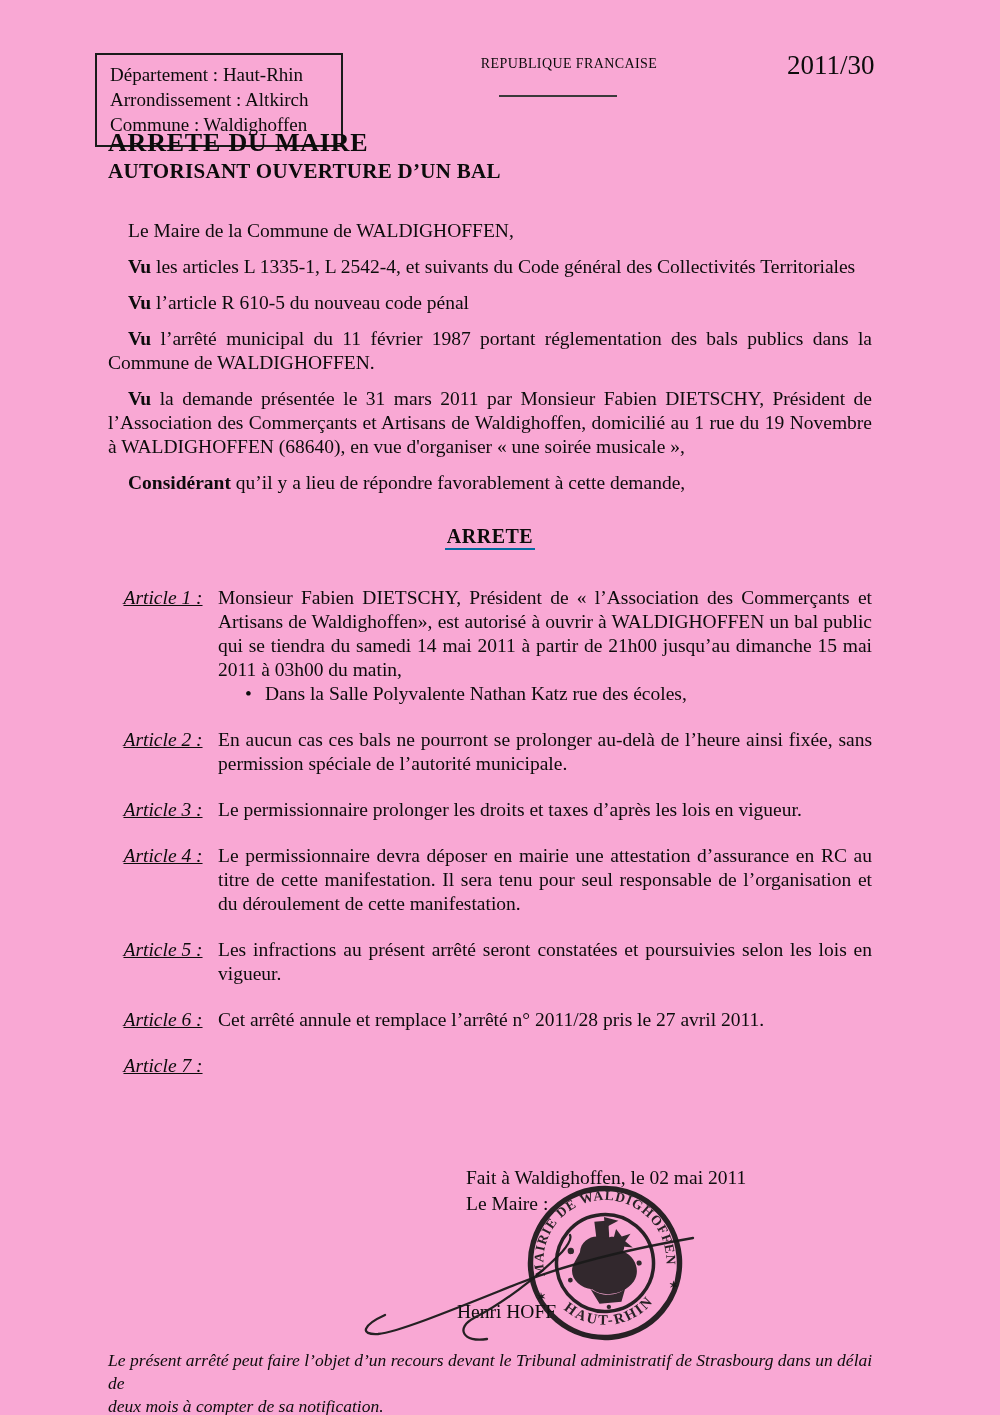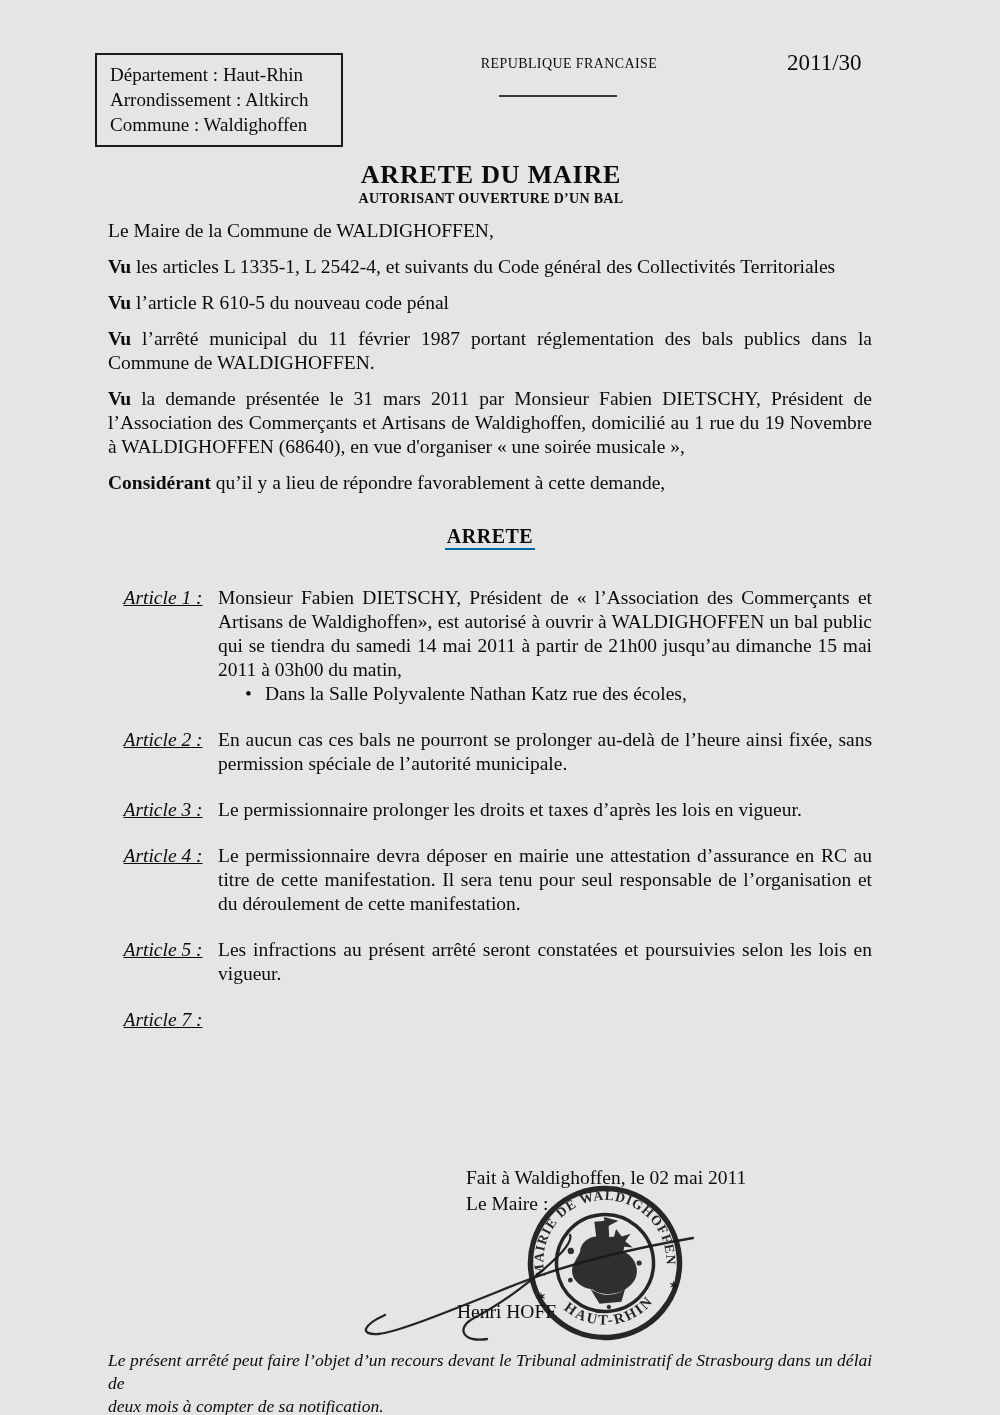--- a/index.html
+++ b/index.html
@@ -1,49 +1,49 @@
 <!DOCTYPE html>
 <html><head>
 <meta charset="utf-8">
 <style>
   * { box-sizing: border-box; }
   html,body { margin:0; padding:0; background:#ffffff; }
   .page {
-    position:relative; width:1000px; height:1415px; background:#e5e5e5;
+    position:relative; width:1000px; height:1415px; background:#f9a8d4;
     font-family:"Liberation Serif","DejaVu Serif",serif; color:#0c0c0c;
     overflow:hidden;
   }
   
   .dept-box {
     position:absolute; left:95px; top:53px; width:248px;
     border:2px solid #1b1b1b; padding:7px 10px 8px 13px;
     font-size:19px; line-height:25px;
   }
   .republic {
     position:absolute; left:404px; top:56px; width:330px; text-align:center;
     font-size:14px; letter-spacing:0.4px;
   }
   .republic-underline {
     position:absolute; left:499px; top:95px; width:118px; height:0;
     border-top:2px solid #3a3a3a;
   }
-  .ref-number { position:absolute; left:787px; top:50px; font-size:23px; }
+  .ref-number { position:absolute; left:787px; top:50px; font-size:27px; }
 
   
-  .title-block { position:absolute; left:108px; top:160px; width:766px; text-align:center; }
+  .title-block { position:absolute; left:108px; top:128px; width:766px; }
   .title-main { font-size:26px; font-weight:bold; letter-spacing:0.8px; margin:0; }
-  .title-sub  { font-size:14px; font-weight:bold; letter-spacing:0.3px; margin:1px 0 0; }
+  .title-sub  { font-size:21px; font-weight:bold; letter-spacing:0.3px; margin:1px 0 0; }
 
   
   .doc-body {
     position:absolute; left:108px; top:219px; width:764px;
     font-size:19.5px; line-height:24px; text-align:justify;
   }
   .doc-body p { margin:0 0 12px; }
-  .lead { font-weight:bold; }
+  .lead { font-weight:bold;margin-left:20px; }
 
   .arrete-heading { margin:29px 0 0; text-align:center; font-weight:bold; font-size:20px; }
   .arrete-heading span { border-bottom:2px solid #0369a1; padding:0 2px 1px; letter-spacing:0.5px; }
 
   .articles { margin-top:38px; }
   .article-row { display:flex; margin-bottom:22px; }
   .article-label {
     flex:0 0 110px; font-style:italic; text-decoration:underline;
     text-align:center; white-space:nowrap;
   }
@@ -116,20 +116,24 @@
       </div>
       <div class="article-row">
         <div class="article-label">Article 4 :</div>
         <div class="article-body">Le permissionnaire devra déposer en mairie une attestation d’assurance en RC au titre de cette manifestation. Il sera tenu pour seul responsable de l’organisation et du déroulement de cette manifestation.</div>
       </div>
       <div class="article-row">
         <div class="article-label">Article 5 :</div>
         <div class="article-body">Les infractions au présent arrêté seront constatées et poursuivies selon les lois en vigueur.</div>
       </div>
       <div class="article-row">
+        <div class="article-label">Article 6 :</div>
+        <div class="article-body">Cet arrêté annule et remplace l’arrêté n° 2011/28 pris le 27 avril 2011.</div>
+      </div>
+      <div class="article-row">
         <div class="article-label">Article 7 :</div>
       </div>
     </div>
   </div>
 
   <div class="place-date">Fait à Waldighoffen, le 02 mai 2011</div>
   <div class="signer-title">Le Maire :</div>
   <div class="signer-name">Henri HOFF</div>
 
   <div class="stamp-wrap">

